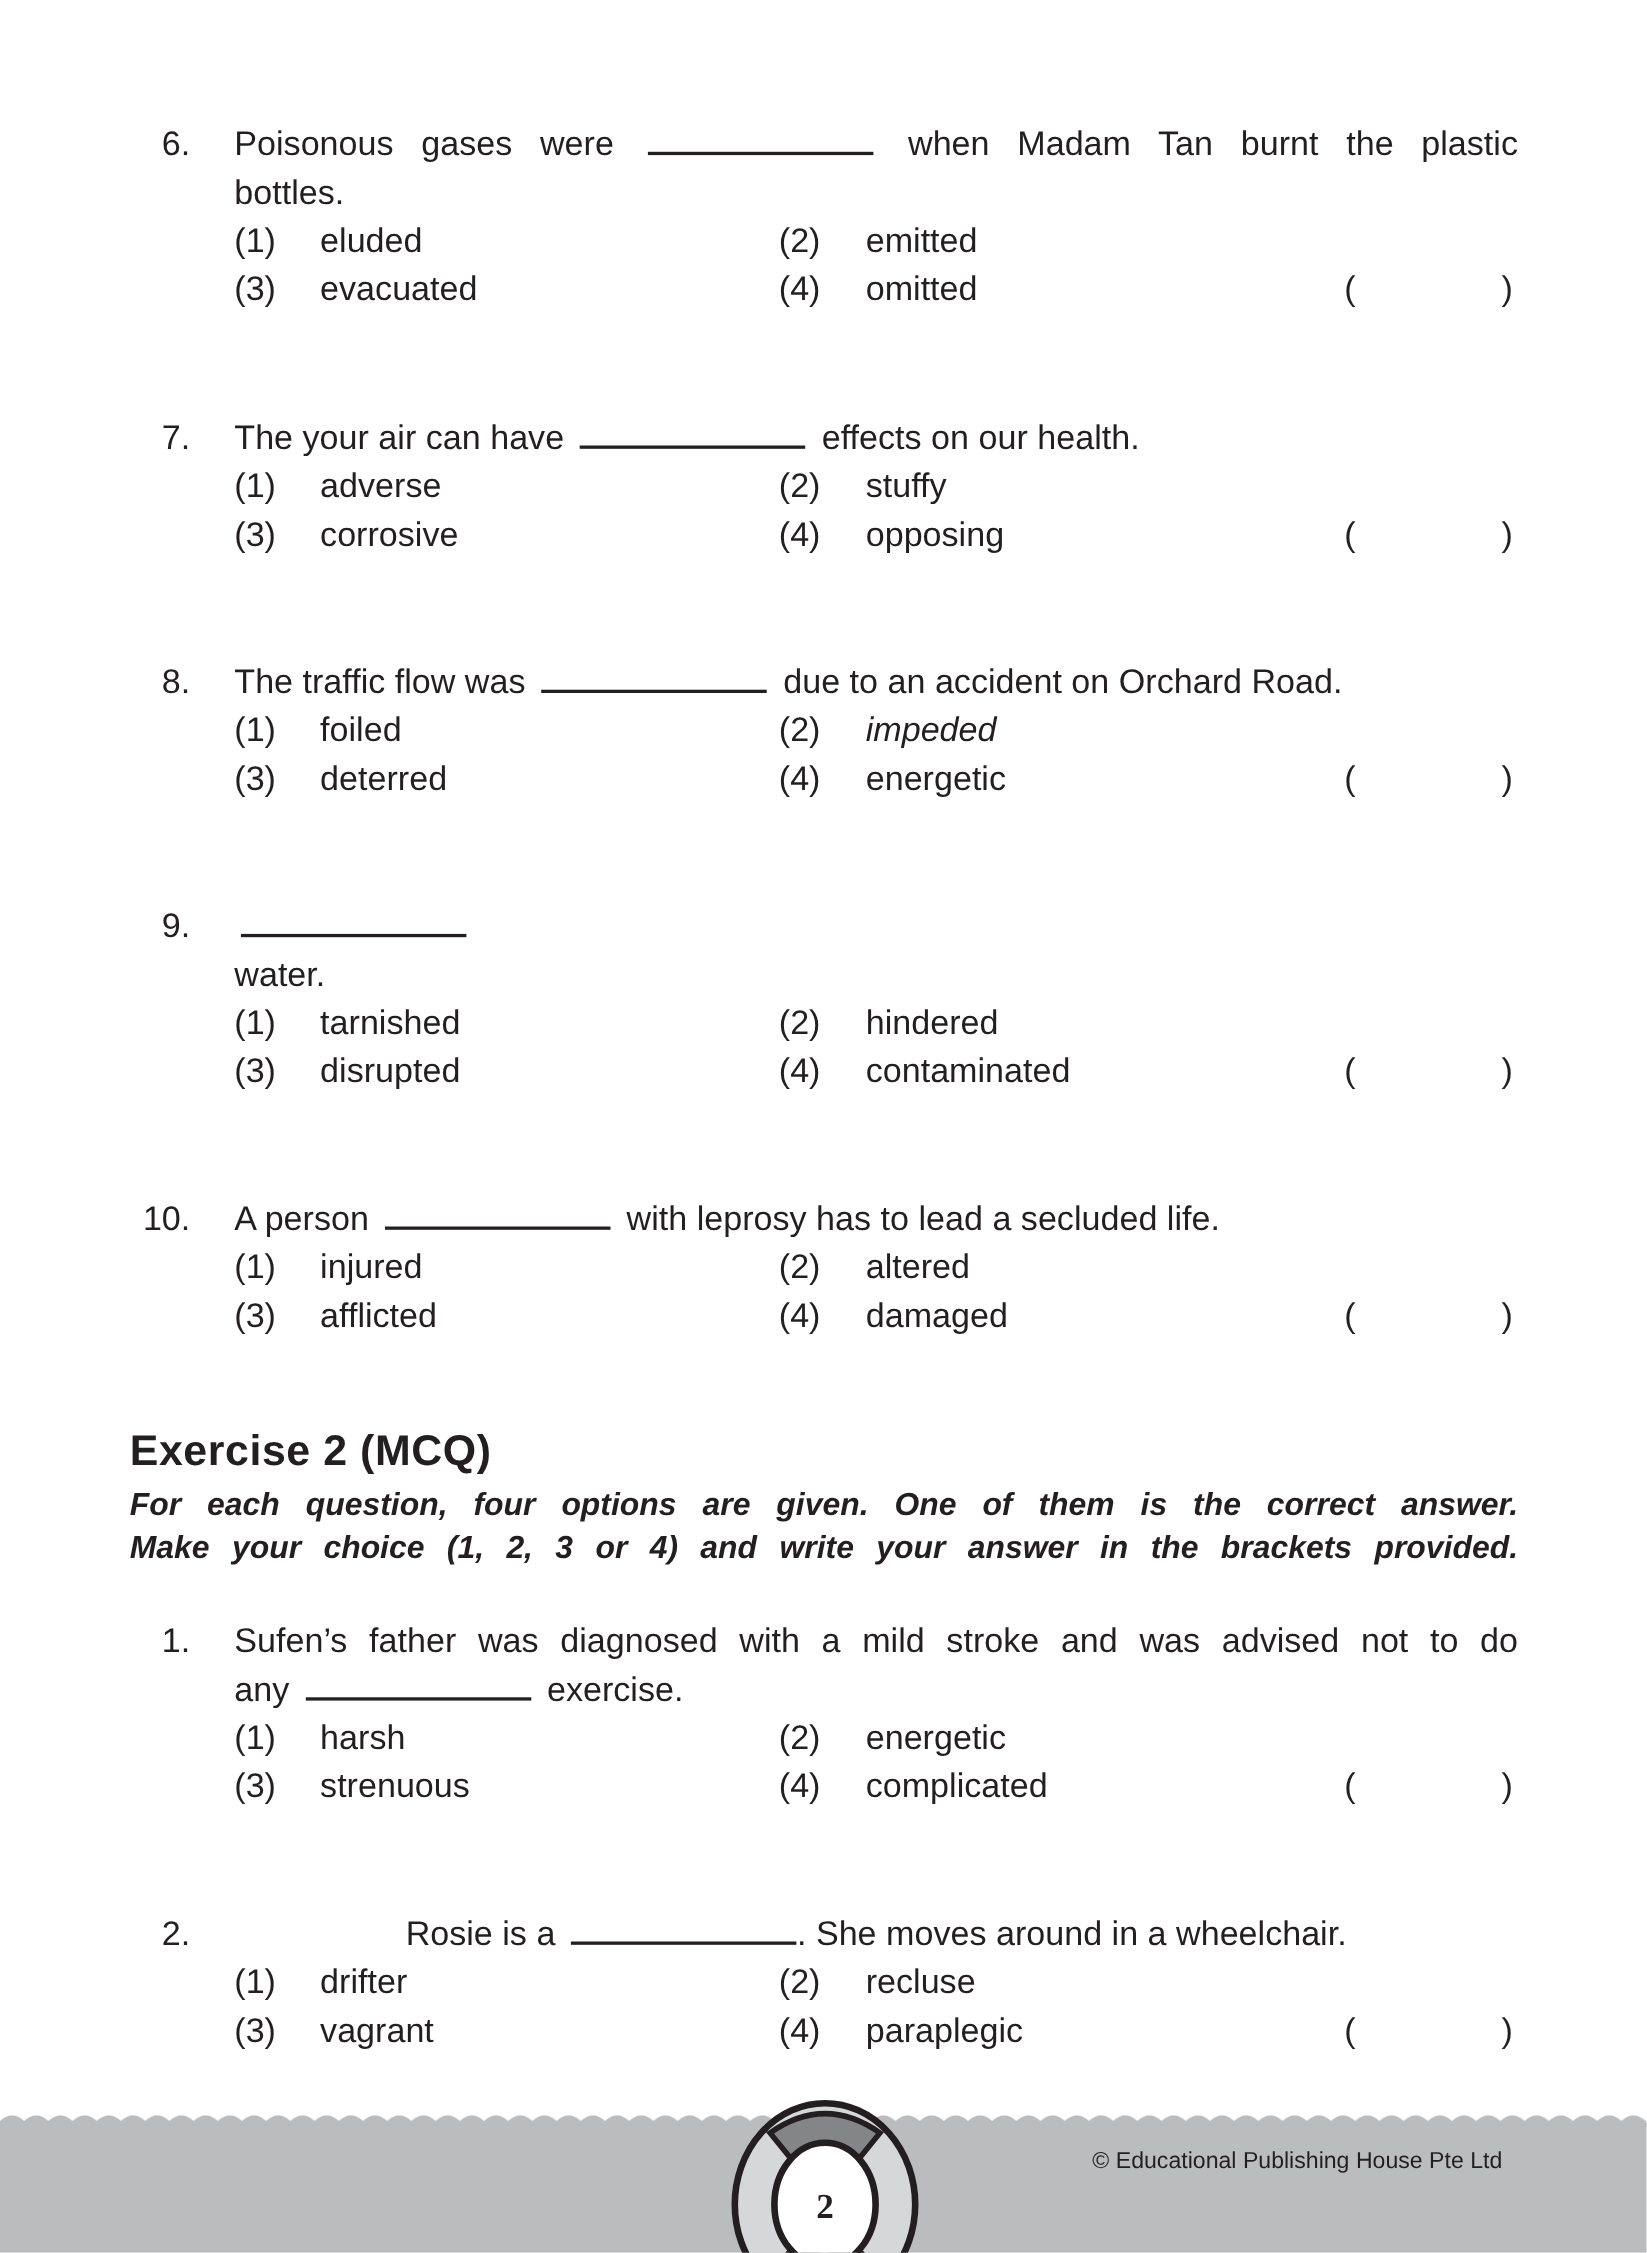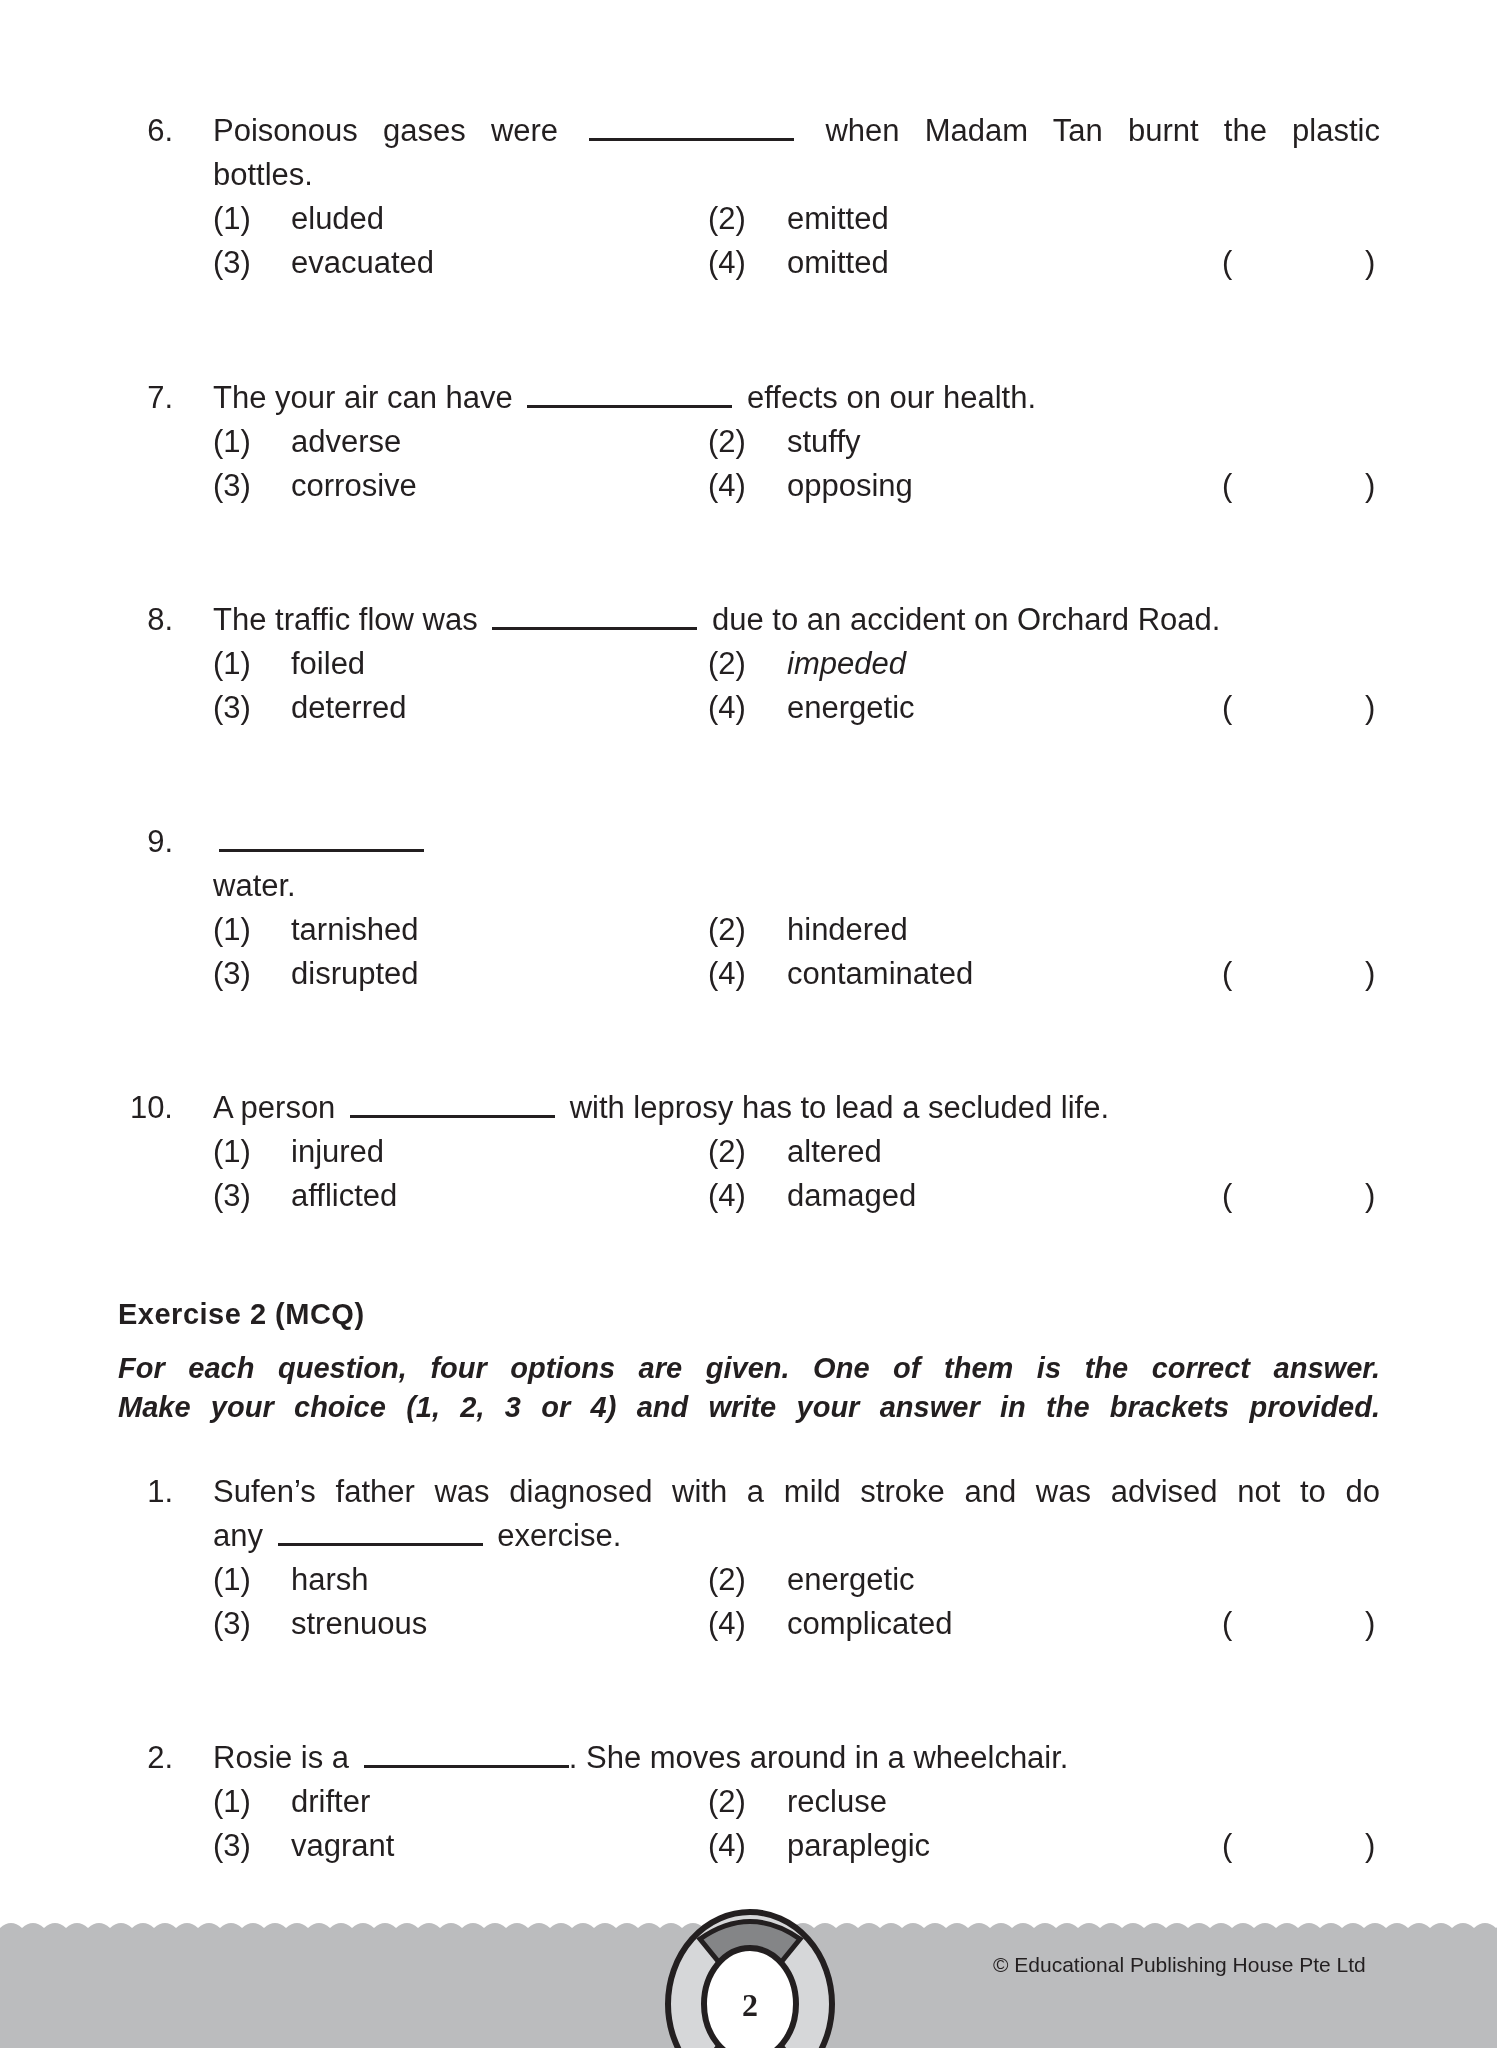--- a/index.html
+++ b/index.html
@@ -6,21 +6,21 @@
   body { width:1497px; height:2048px; background:#fff; position:relative; overflow:hidden;
          font-family:"Liberation Sans", sans-serif; color:#231f20; }
   .q { position:absolute; left:0; width:1497px; font-size:31px; }
   .num { position:absolute; left:118px; width:55px; text-align:right; }
   .line { position:absolute; left:213px; right:117px; white-space:nowrap; }
   .line.just { text-align:justify; text-align-last:justify; }
   .blank { display:inline-block; width:205px; border-bottom:3px solid #231f20; height:22px; vertical-align:baseline; margin:0 6px; }
   .olab { position:absolute; }
   .otxt { position:absolute; }
   .br { position:absolute; }
-  h2 { position:absolute; left:118px; top:1298px; margin:0; font-size:29px; font-weight:bold; letter-spacing:0.5px; }
+  h2 { position:absolute; left:118px; top:1298px; margin:0; font-size:39px; font-weight:bold; letter-spacing:0.5px; }
   .instr { position:absolute; left:118px; right:117px; font-size:29px; font-style:italic; font-weight:bold; text-align:justify; text-align-last:justify; white-space:nowrap; }
   .footer { position:absolute; left:0; top:1930px; width:1497px; height:118px; background:#bbbcbe; }
   .wave { position:absolute; left:0; top:1920px; width:1497px; height:14px; }
   .copy { position:absolute; left:993px; top:1953px; font-size:21px; color:#231f20; }
 </style>
 </head>
 <body>
 
 <div class="q" style="top:113px;">
   <span class="num">6.</span>
@@ -126,21 +126,21 @@
   <span class="olab" style="left:213px;top:132px;">(3)</span>
   <span class="otxt" style="left:291px;top:132px;">strenuous</span>
   <span class="olab" style="left:708px;top:132px;">(4)</span>
   <span class="otxt" style="left:787px;top:132px;">complicated</span>
   <span class="br" style="left:1222px;top:132px;">(</span>
   <span class="br" style="left:1365px;top:132px;">)</span>
 </div>
 
 <div class="q" style="top:1740px;">
   <span class="num">2.</span>
-  <div class="line" style="top:0;">
+  <div class="line" style="top:0;text-align:center;">
     <span>Rosie is a</span> <span class="blank" style="margin-right:0;"></span><span>. She moves around in a wheelchair.</span>
   </div>
   <span class="olab" style="left:213px;top:44px;">(1)</span>
   <span class="otxt" style="left:291px;top:44px;">drifter</span>
   <span class="olab" style="left:708px;top:44px;">(2)</span>
   <span class="otxt" style="left:787px;top:44px;">recluse</span>
   <span class="olab" style="left:213px;top:88px;">(3)</span>
   <span class="otxt" style="left:291px;top:88px;">vagrant</span>
   <span class="olab" style="left:708px;top:88px;">(4)</span>
   <span class="otxt" style="left:787px;top:88px;">paraplegic</span>

